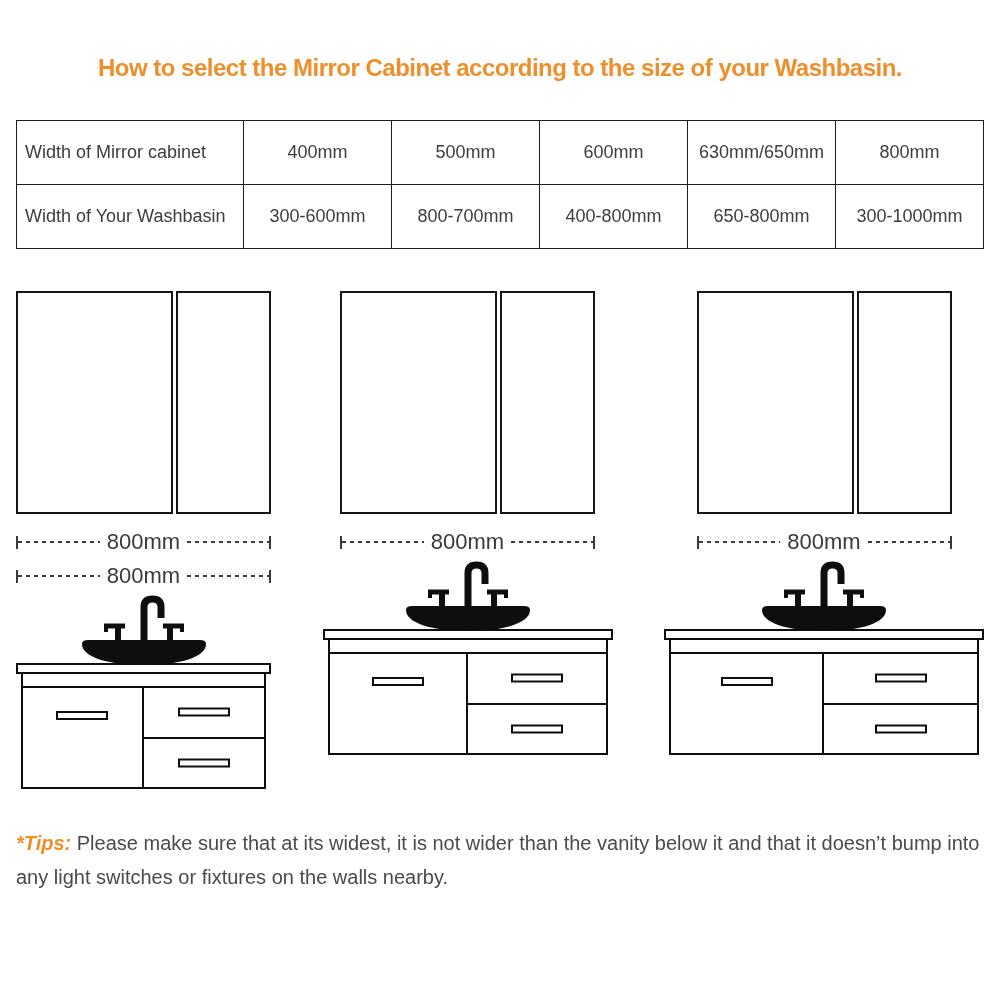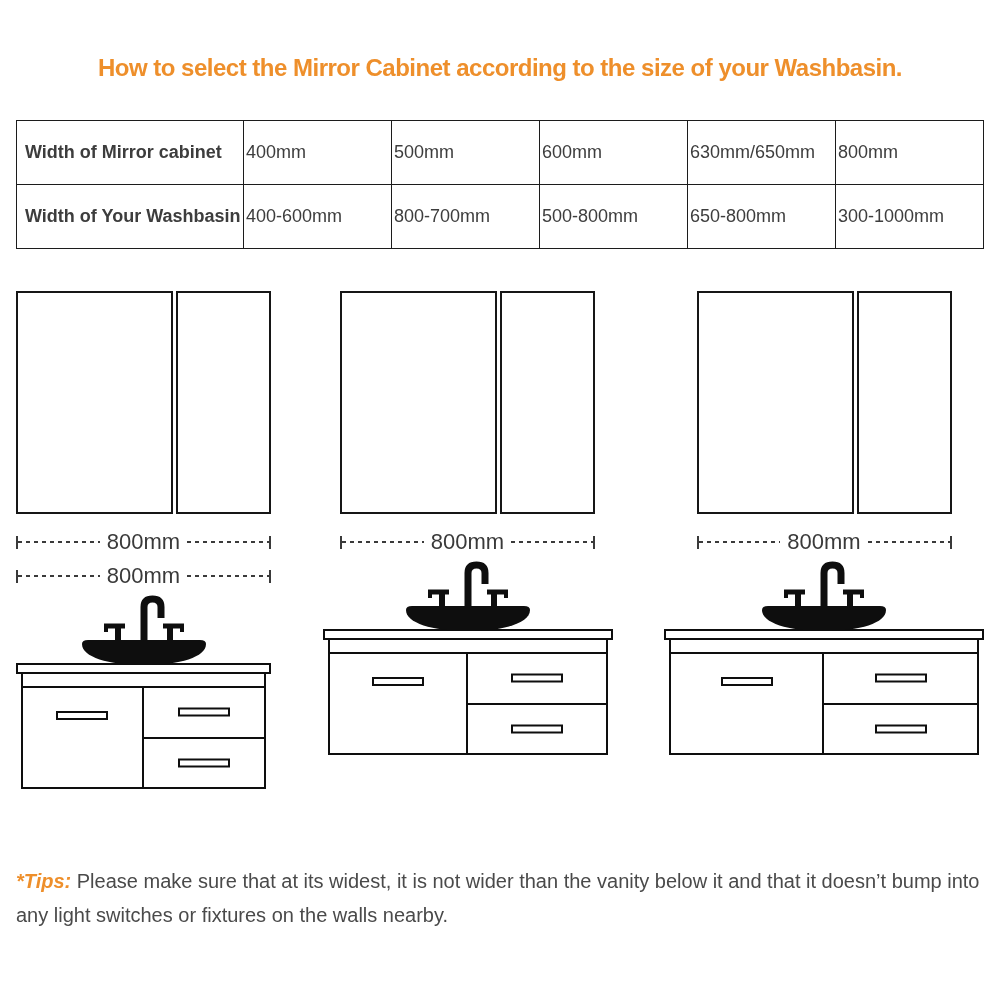--- a/index.html
+++ b/index.html
@@ -27,28 +27,27 @@
     margin:38px 16px 0;
     width:968px;
     border-collapse:collapse;
     table-layout:fixed;
   }
   table.size-table td {
     border:1.5px solid #1c1c1c;
     height:64px;
     font-size:18px;
     color:#3d3d3d;
-    text-align:left;
+    text-align:center;
     vertical-align:middle;
     padding:0 2px;
   }
   table.size-table td.rowhead {
     text-align:left;
     padding-left:8px;
-    font-weight:bold;
   }
   col.c0 { width:227px; }
   col.cv { width:148px; }
 
   
   .units {
     display:flex;
     justify-content:space-between;
     margin:42px 16px 0;
   }
@@ -94,21 +93,21 @@
   .handle {
     position:absolute; left:50%;
     width:52px; height:9px;
     border:2px solid #0e0e0e; background:#fff;
   }
   .vdoor .handle { top:23px; transform:translateX(-50%); }
   .vdrawer .handle { top:50%; transform:translate(-50%,-50%); }
 
   
   .tips {
-    margin:75px 16px 0;
+    margin:37px 16px 0;
     width:968px;
     font-size:20px;
     line-height:34px;
     color:#4a4a4a;
   }
   .tips-label {
     color:#ee8f2b;
     font-weight:bold;
     font-style:italic;
   }
@@ -133,23 +132,23 @@
       <tr>
         <td class="rowhead">Width of Mirror cabinet</td>
         <td>400mm</td>
         <td>500mm</td>
         <td>600mm</td>
         <td>630mm/650mm</td>
         <td>800mm</td>
       </tr>
       <tr>
         <td class="rowhead">Width of Your Washbasin</td>
-        <td>400-600mm</td>
+        <td>300-600mm</td>
         <td>800-700mm</td>
-        <td>500-800mm</td>
+        <td>400-800mm</td>
         <td>650-800mm</td>
         <td>300-1000mm</td>
       </tr>
     </tbody>
   </table>
 
   <div class="units">
 
     <div class="unit u0">
       <div class="cab-row">

